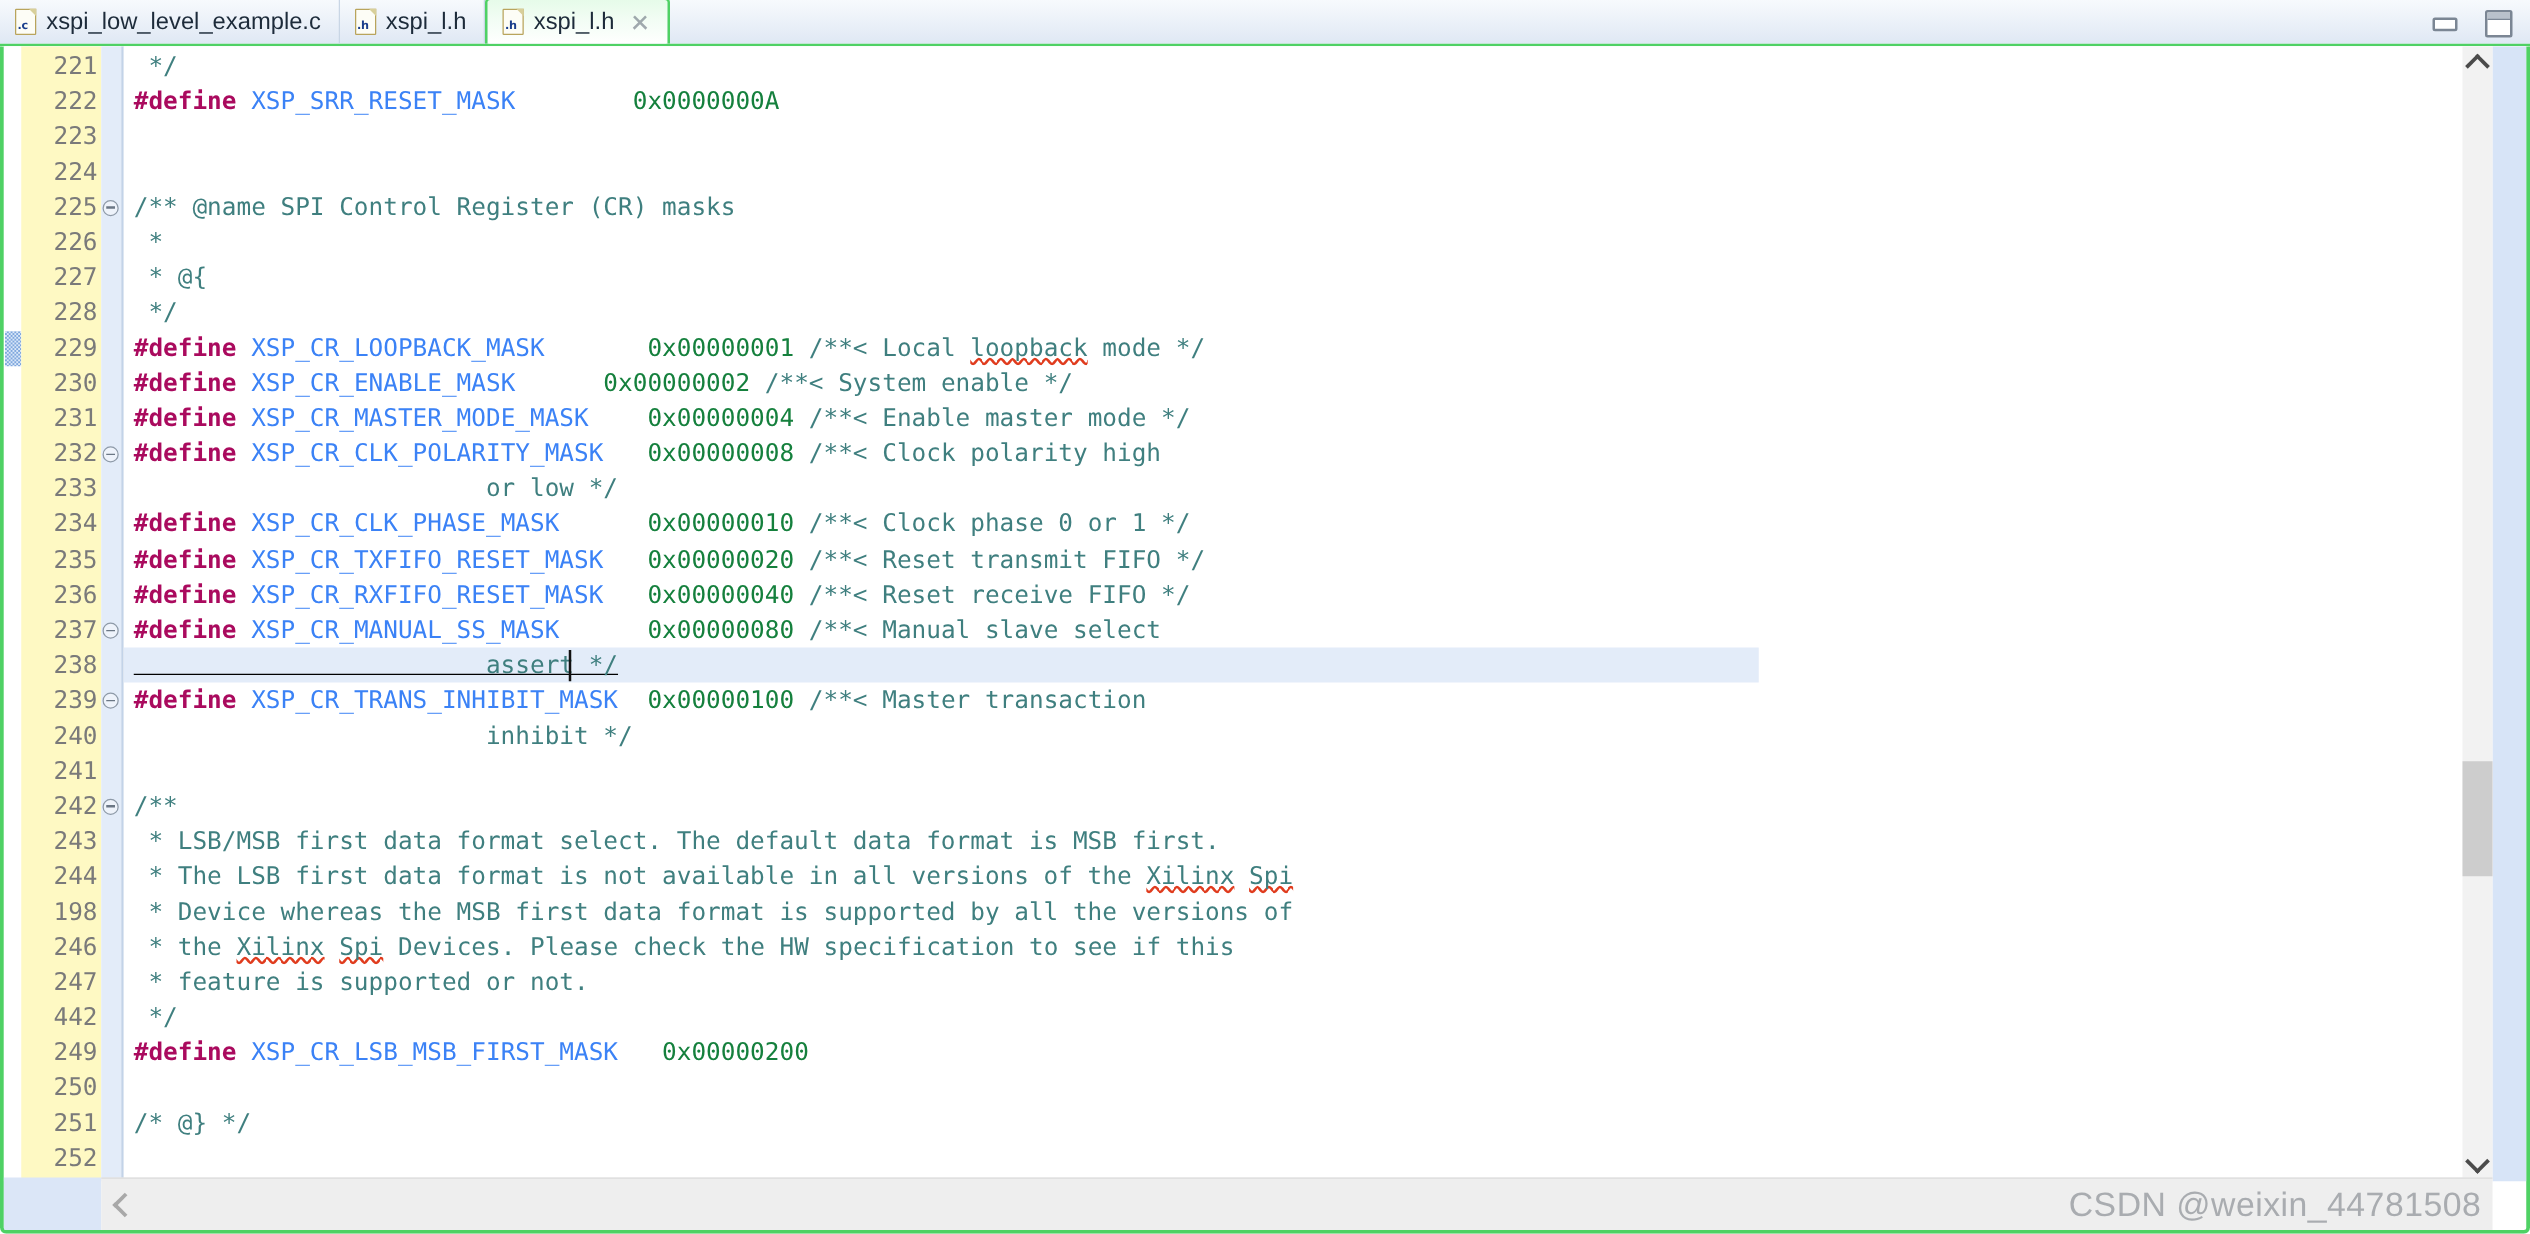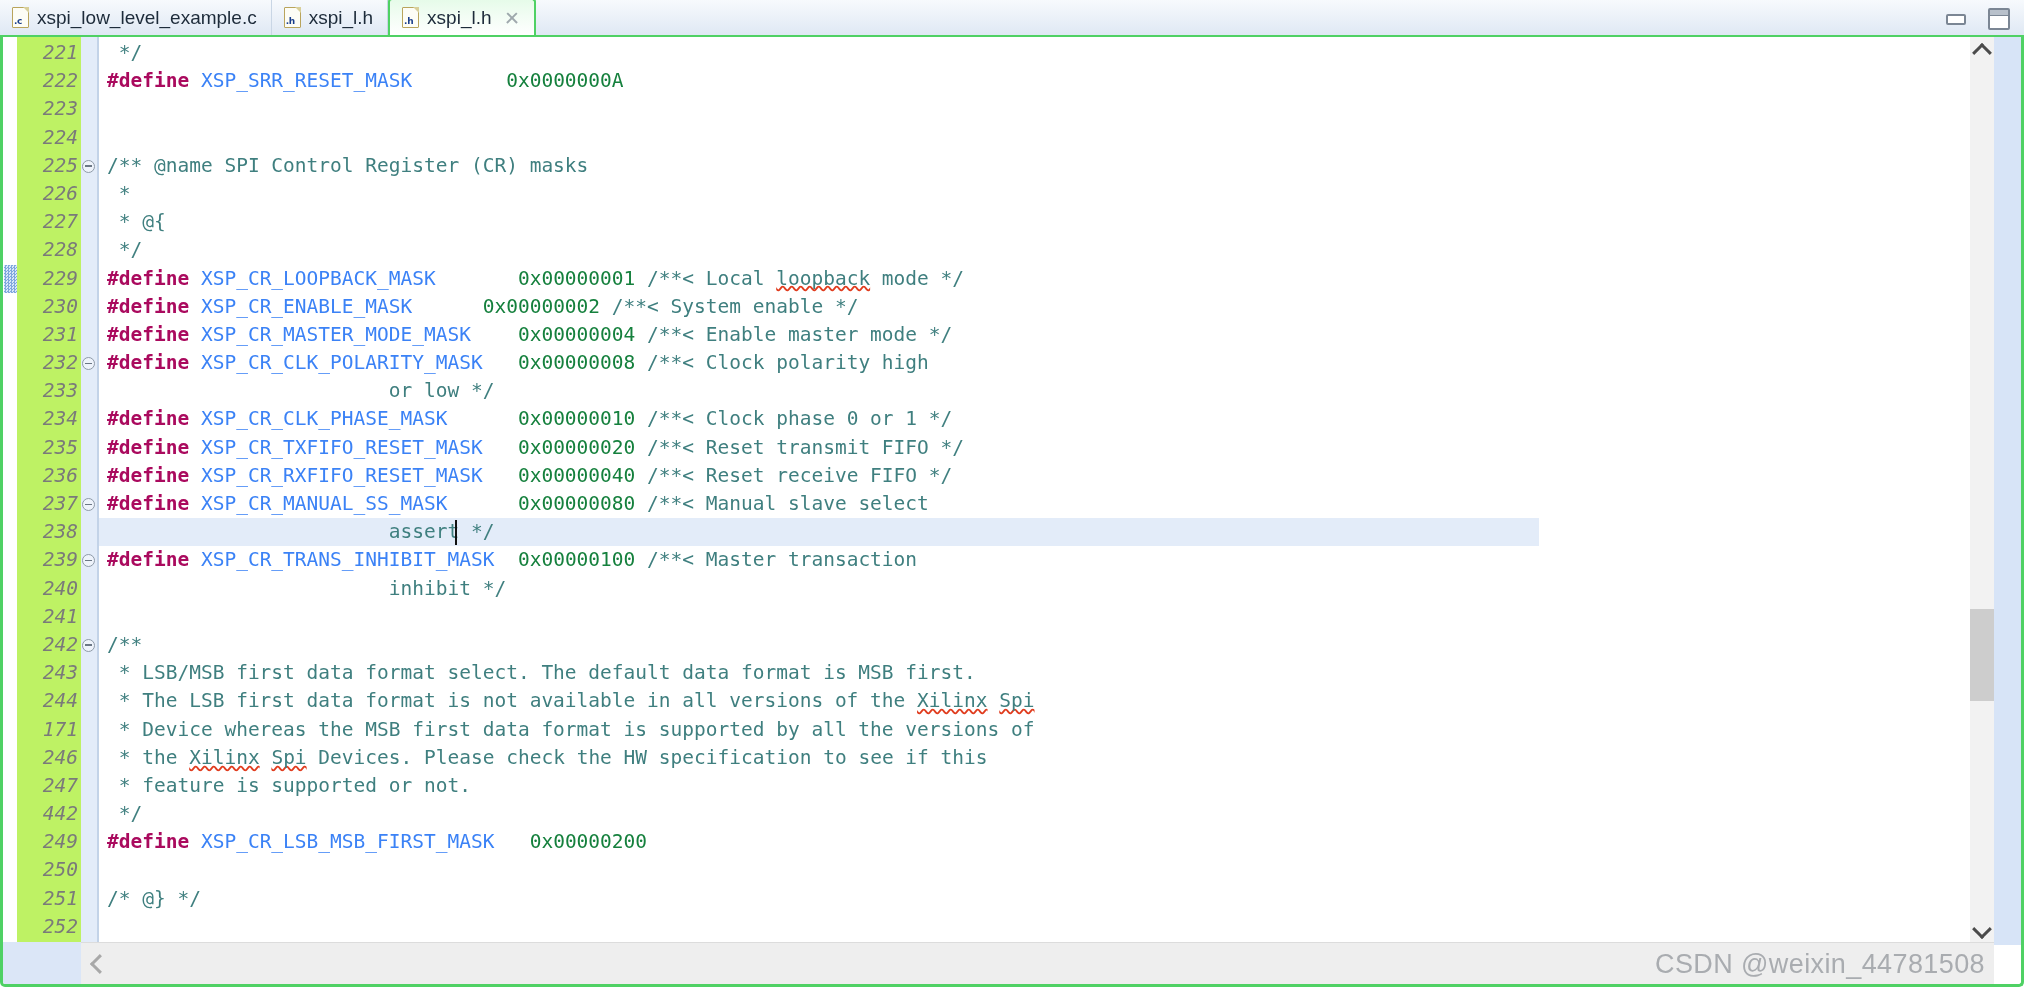--- a/index.html
+++ b/index.html
@@ -163,27 +163,26 @@
     height: 28px;
     background:
       repeating-conic-gradient(#7fa7dd 0% 25%, #d9e7f8 0% 50%) 0 0 / 3px 3px;
   }
 
   
   #gutter {
     position: absolute;
     left: 14px; top: 0;
     width: 64px; height: 908px;
-    background: #bef264;
+    background: #fef9c3;
     text-align: right;
     font-family: "DejaVu Sans Mono", "Liberation Mono", monospace;
     font-size: 19.5px;
     color: #7a7a7a;
     padding-top: 2px;
-    font-style: italic;
   }
   .gnum {
     height: 28.2px;
     line-height: 28.2px;
     padding-right: 3px;
     white-space: nowrap;
   }
 
   
   #fold-col {
@@ -231,21 +230,22 @@
   }
   .cline {
     height: 28.2px;
     line-height: 28.2px;
     white-space: pre;
     padding-left: 8px;
     position: relative;
   }
   .cline.current {
     background: #e3ecf9;
-    width: 1440px;
+    width: 1308px;
+    text-decoration: underline;
   }
   .tok-pre   { color: #aa0a5e; font-weight: bold; }
   .tok-id    { color: #3b82f6; }
   .tok-num   { color: #15803d; }
   .tok-cmt   { color: #3f7f7f; }
   .misspell {
     text-decoration: underline wavy #e03c1e;
     text-decoration-skip-ink: none;
   }
   
@@ -401,21 +401,21 @@
         <div class="gnum">235</div>
         <div class="gnum">236</div>
         <div class="gnum">237</div>
         <div class="gnum">238</div>
         <div class="gnum">239</div>
         <div class="gnum">240</div>
         <div class="gnum">241</div>
         <div class="gnum">242</div>
         <div class="gnum">243</div>
         <div class="gnum">244</div>
-        <div class="gnum">171</div>
+        <div class="gnum">198</div>
         <div class="gnum">246</div>
         <div class="gnum">247</div>
         <div class="gnum">442</div>
         <div class="gnum">249</div>
         <div class="gnum">250</div>
         <div class="gnum">251</div>
         <div class="gnum">252</div>
       </div>
 
     <div id="fold-col">

